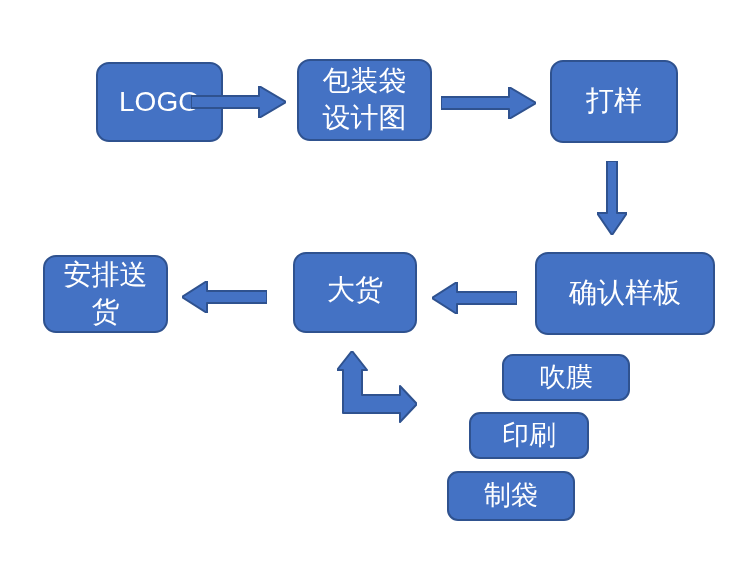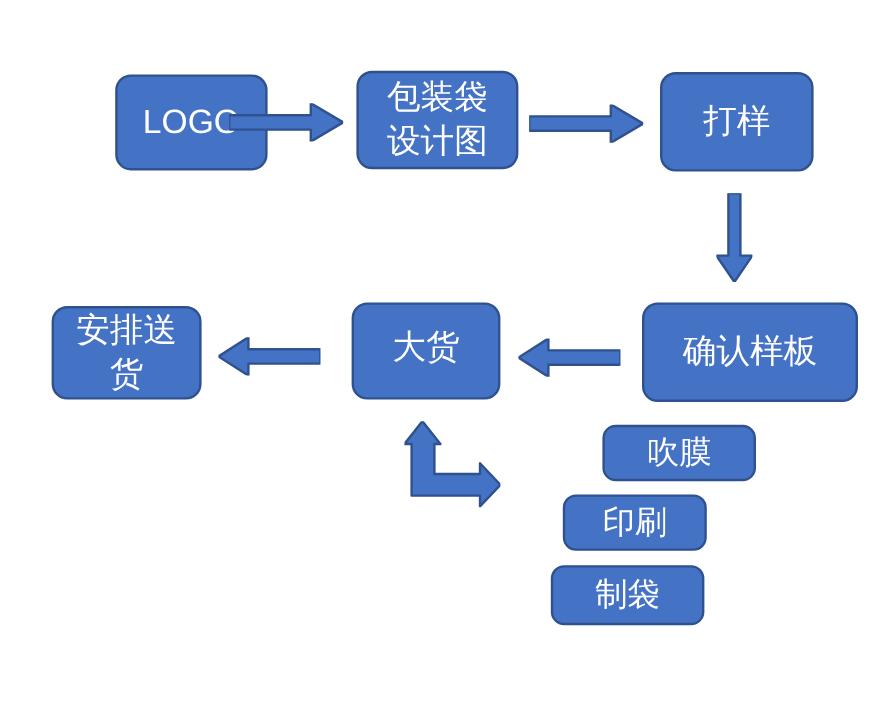--- a/index.html
+++ b/index.html
@@ -87,21 +87,21 @@
       <span class="line">吹膜</span>
     </div>
   </div>
 
   <div class="node small" style="left:469px; top:412px; width:120px; height:47px;">
     <div>
       <span class="line">印刷</span>
     </div>
   </div>
 
-  <div class="node small" style="left:459px; top:471px; width:128px; height:50px;">
+  <div class="node small" style="left:447px; top:471px; width:128px; height:50px;">
     <div>
       <span class="line">制袋</span>
     </div>
   </div>
 
   <svg class="arrow" style="left:191px; top:86px;" width="95" height="32" viewBox="0 0 95 32" aria-label="arrow logo-design to bag-design">
     <polygon points="0,10 68,10 68,0 95,16 68,32 68,22 0,22" stroke-width="2" stroke-linejoin="round" fill="#4472C4" stroke="#2F528F"></polygon>
   </svg>
 
   <svg class="arrow" style="left:441px; top:87px;" width="95" height="32" viewBox="0 0 95 32" aria-label="arrow bag-design to proofing">

